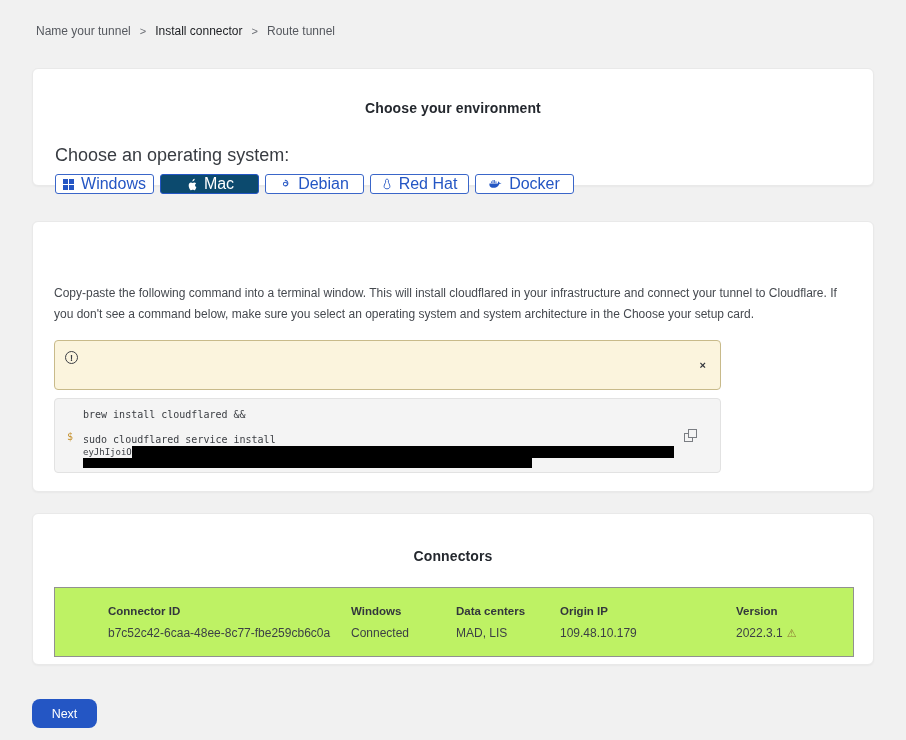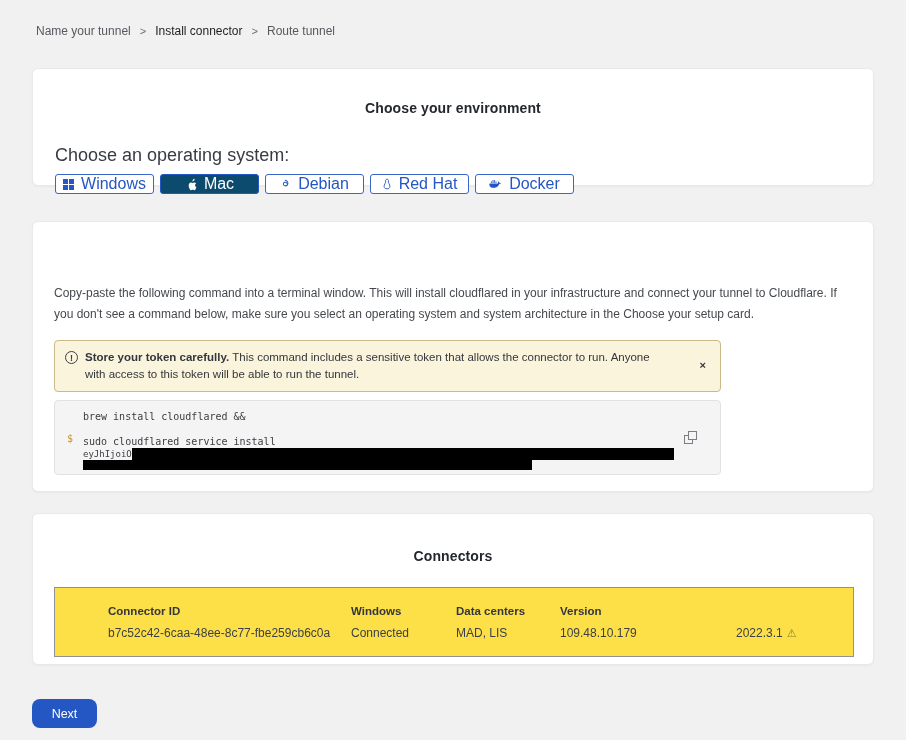--- a/index.html
+++ b/index.html
@@ -128,21 +128,21 @@
   }
   .copy-btn .sq { position: absolute; width: 9px; height: 9px; border: 1.2px solid #7a7d82; background: transparent; }
   .copy-btn .sq.back { left: 0; top: 4px; background: #f4f4f4; }
   .copy-btn .sq.front { left: 4px; top: 0; background: #f4f4f4; }
 
   
   .card-connectors { margin-top: 21px; padding: 34px 21px 10px 21px; height: 152px; }
   .conn-table {
     margin-top: 23px;
     width: 800px; height: 70px;
-    background: #fde047;
+    background: #bef264;
     border: 1px solid #919191;
     padding: 17px 0 12px 53px;
     font-size: 12px;
   }
   .conn-grid { display: grid; grid-template-columns: 243px 105px 104px 176px auto; }
   .conn-grid .hdr { font-weight: 700; font-size: 11.5px; color: #33363c; padding-bottom: 9px; }
   .conn-grid .val { color: #3c3f45; }
   .status-connected { color: #41996a; }
   .version-warn-icon { color: #8d7d32; font-size: 11px; margin-left: 4px; }
 
@@ -231,21 +231,20 @@
 
   </div>
 </section>
 
 
 <section class="card card-install">
   <p class="install-desc">Copy-paste the following command into a terminal window. This will install cloudflared in your infrastructure and connect your tunnel to Cloudflare. If you don't see a command below, make sure you select an operating system and system architecture in the Choose your setup card.</p>
 
   <div class="warn-banner">
     <span class="warn-icon">!</span>
-    <span class="warn-text"><b>Store your token carefully.</b><span> This command includes a sensitive token that allows the connector to run. Anyone with access to this token will be able to run the tunnel.</span></span>
     <button class="warn-close">×</button>
   </div>
 
   <div class="code-block">
     <span class="code-prompt">$</span>
     <div class="code-line1">brew install cloudflared &amp;&amp;</div>
     <div class="code-line2">sudo cloudflared service install</div>
     <div class="code-line3">
       <span>eyJhIjoiO</span>
         <span class="redact-bar-1"></span>
@@ -259,20 +258,21 @@
 </section>
 
 
 <section class="card card-connectors">
   <h2>Connectors</h2>
   <div class="conn-table">
     <div class="conn-grid">
       <div class="hdr">Connector ID</div>
       <div class="hdr">Windows</div>
       <div class="hdr">Data centers</div>
+      <div class="hdr">Origin IP</div>
       <div class="hdr">Version</div>
     </div>
     <div class="conn-grid">
       <div class="val">b7c52c42-6caa-48ee-8c77-fbe259cb6c0a</div>
       <div class="val status-connected">Connected</div>
       <div class="val">MAD, LIS</div>
       <div class="val">109.48.10.179</div>
       <div class="val"><span>2022.3.1</span><span class="version-warn-icon">⚠</span></div>
     </div>
   </div>

